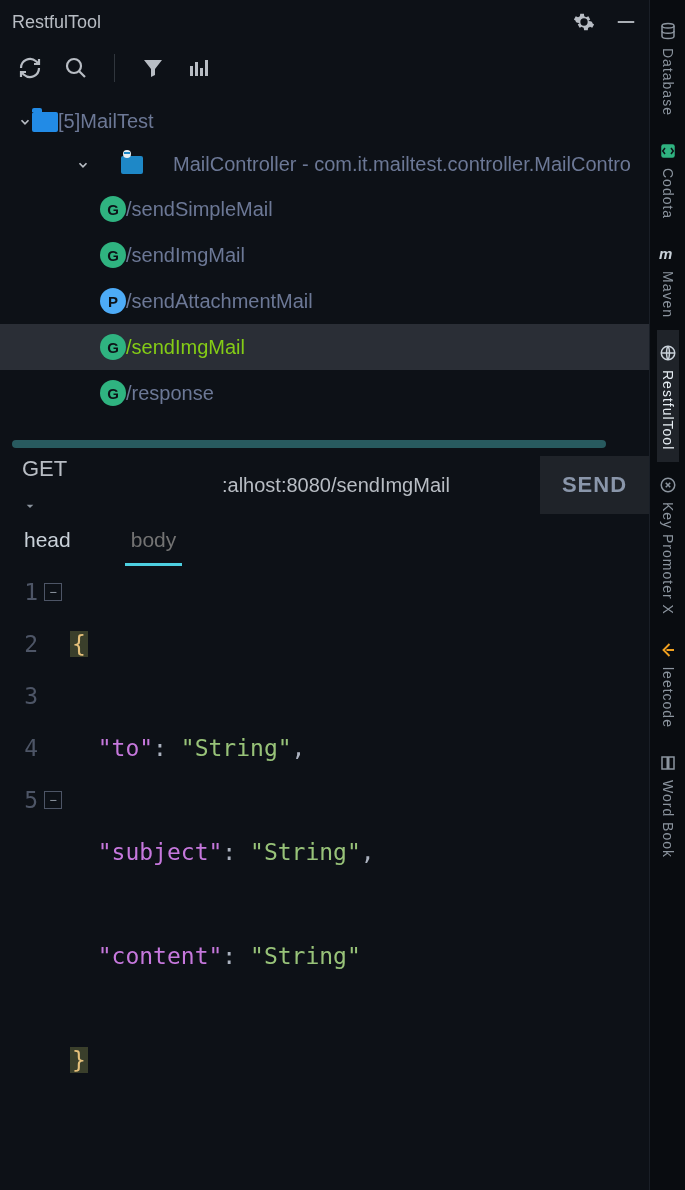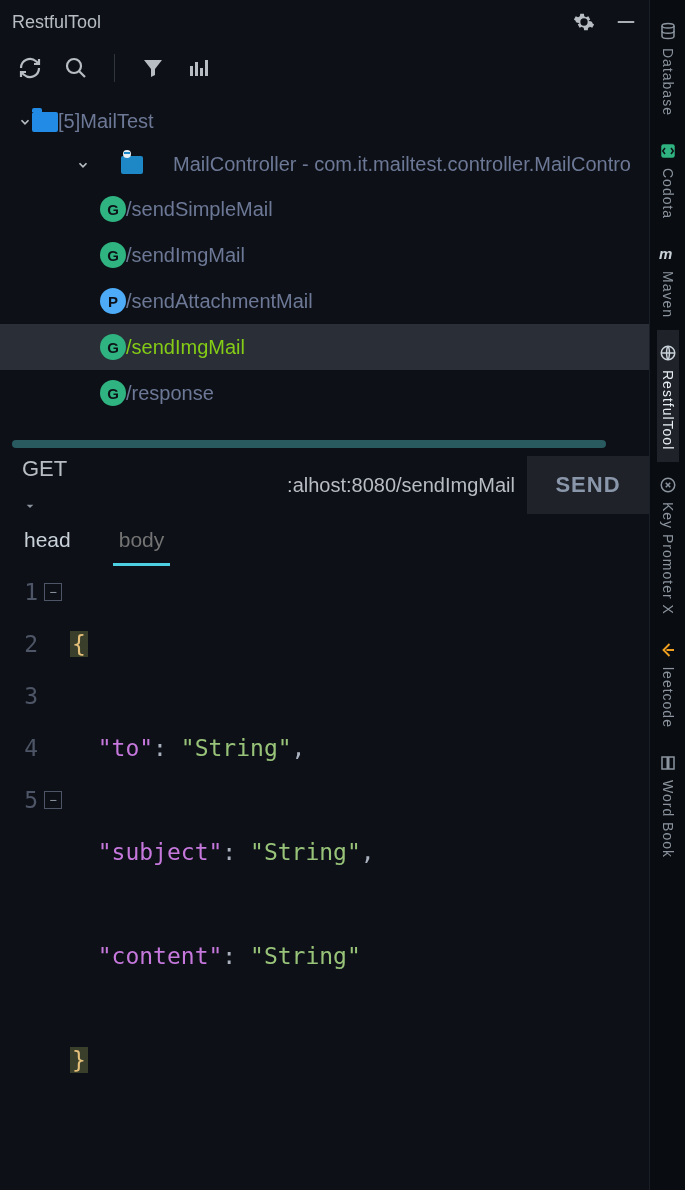--- a/index.html
+++ b/index.html
@@ -170,37 +170,36 @@
 .url-input {
   flex: 1;
   display: flex;
   align-items: center;
   padding: 0 12px;
   font-size: 20px;
   color: #b8bdc4;
   overflow: hidden;
   white-space: nowrap;
   min-width: 0;
-  justify-content: flex-end;
 }
 .send-button {
   display: flex;
   align-items: center;
   justify-content: center;
-  width: 122px;
+  width: 109px;
   background: #1f2329;
   color: #8a96aa;
   font-size: 22px;
   font-weight: bold;
   letter-spacing: 1px;
   cursor: pointer;
 }
 .tabs {
   display: flex;
-  gap: 0;
+  gap: 12px;
   padding: 0 0 0 0;
   border-bottom: 0px solid #30363d;
 }
 .tab {
   padding: 14px 24px;
   font-size: 21px;
   color: #c9d1d9;
   cursor: pointer;
   position: relative;
 }

